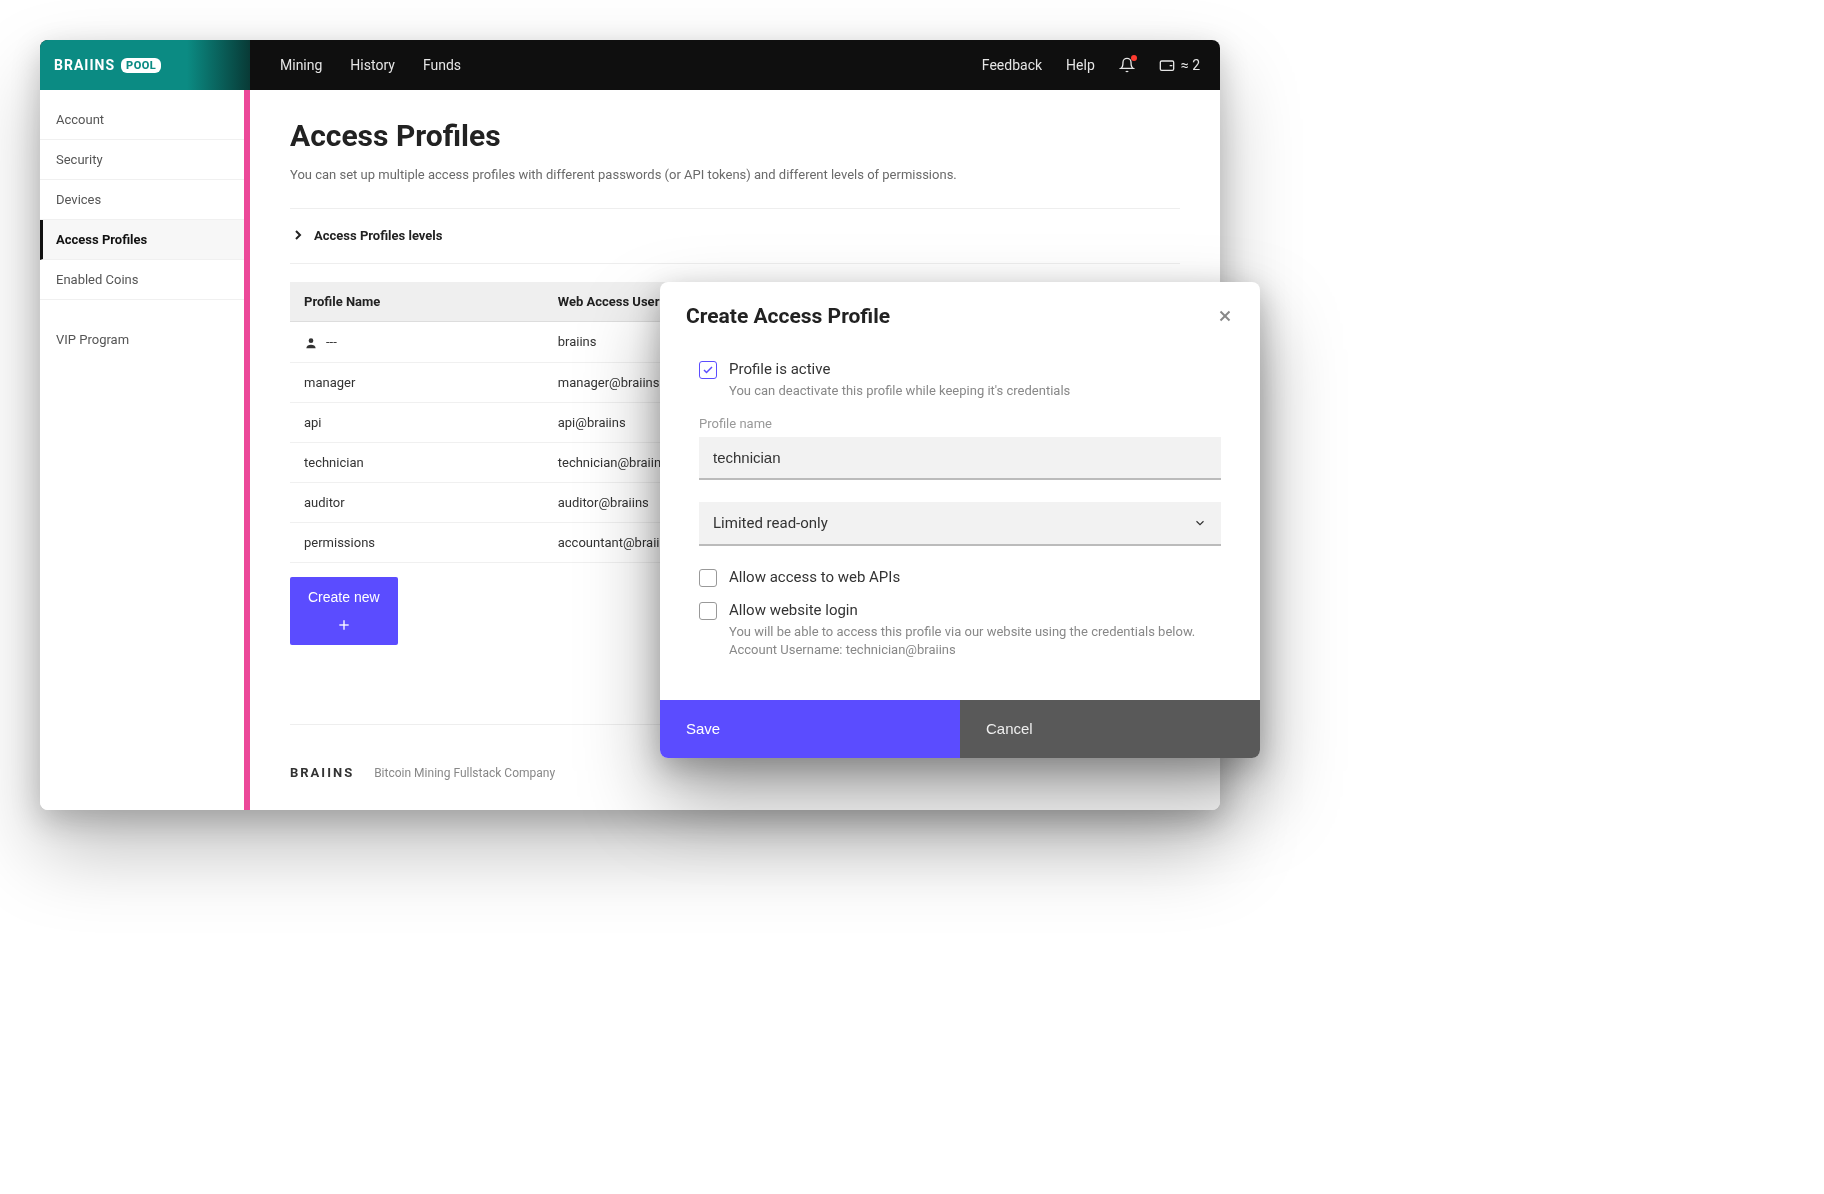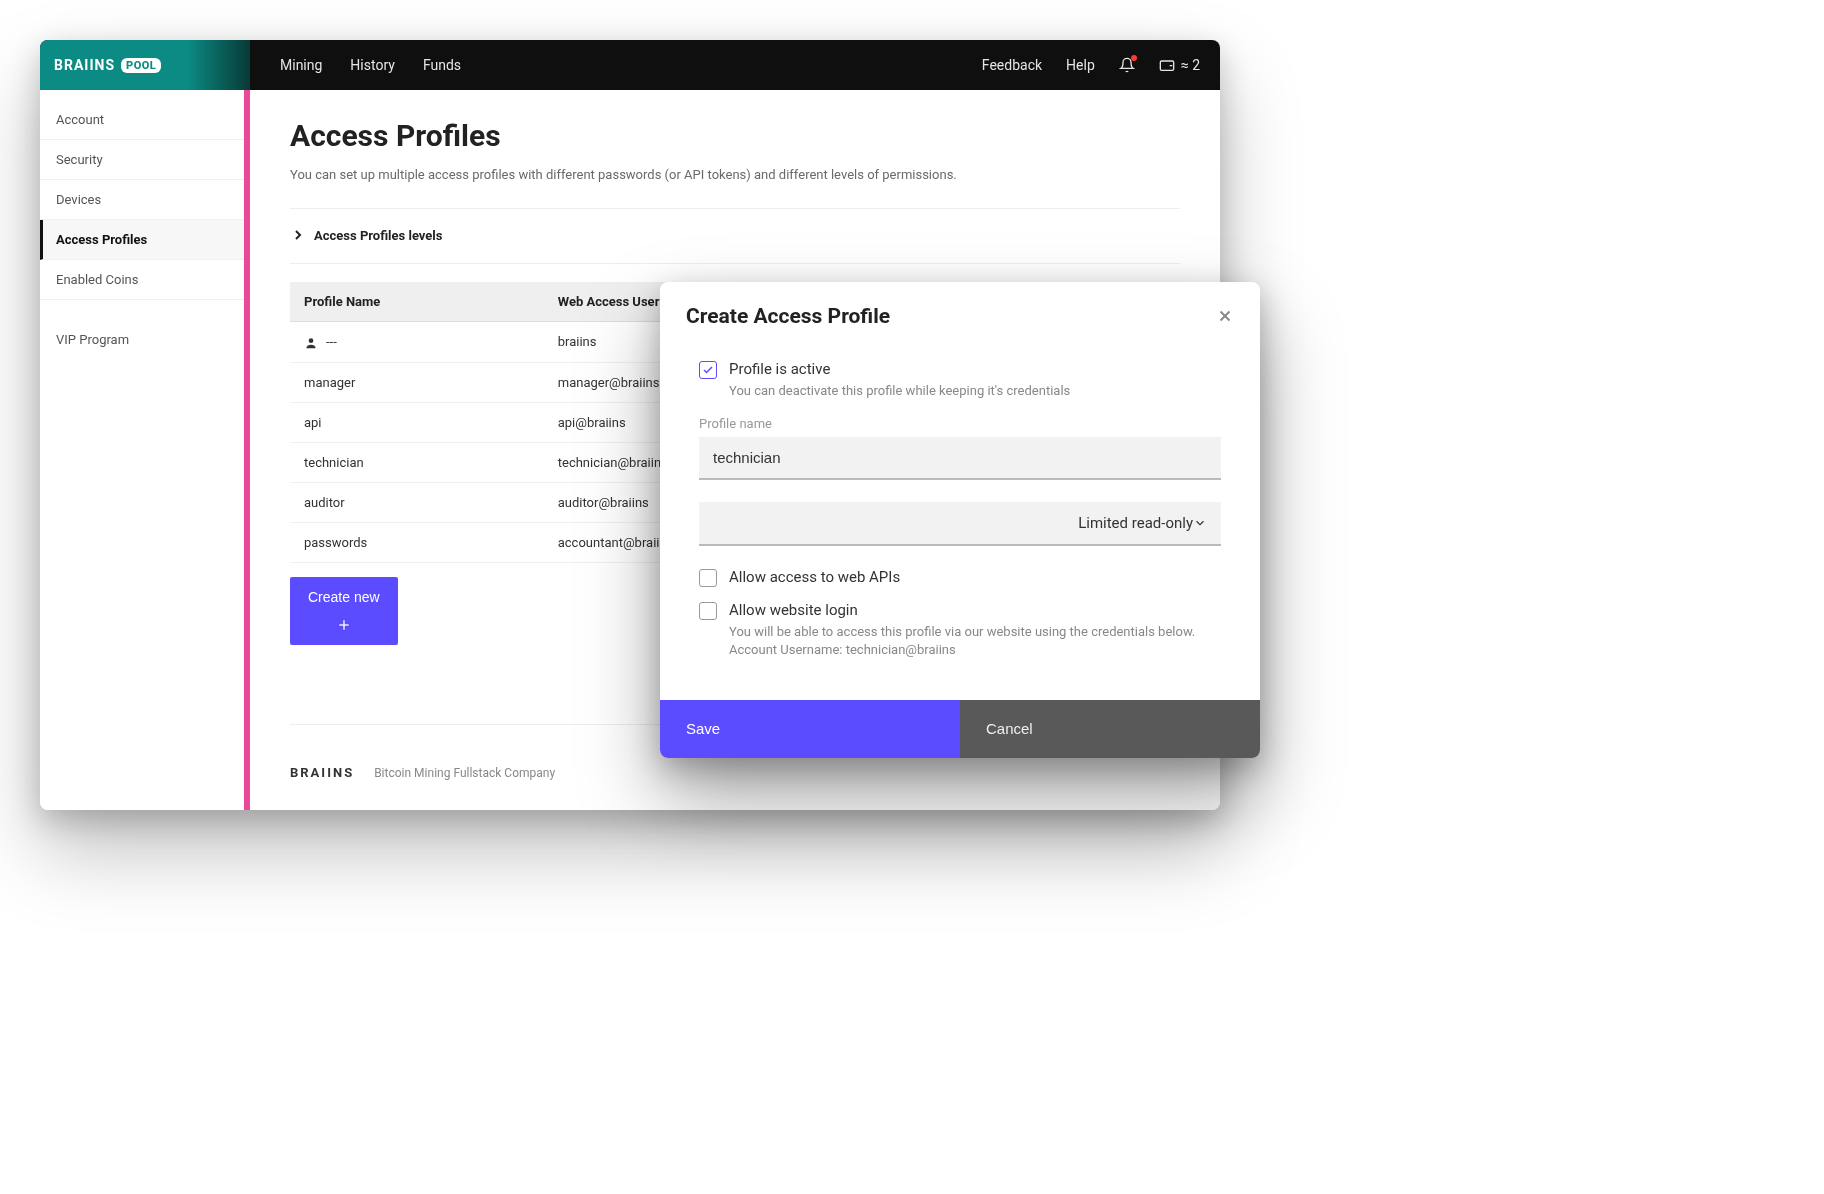--- a/index.html
+++ b/index.html
@@ -178,21 +178,21 @@
   .select-input {
     width: 100%;
     background: #f2f2f2;
     border: none;
     border-bottom: 2px solid #bbb;
     padding: 12px 14px;
     font-size: 15px;
     color: #333;
     margin-top: 22px;
     display: flex;
-    justify-content: flex-end;
+    justify-content: space-between;
     align-items: center;
     cursor: pointer;
   }
   .modal-actions { display: flex; height: 58px; }
   .modal-actions .btn {
     flex: 1;
     display: flex;
     align-items: center;
     padding: 0 26px;
     font-size: 15px;
@@ -295,21 +295,21 @@
               <td>technician</td>
               <td>technician@braiins</td>
               <td><span class="check">✓</span></td>
             </tr>
             <tr>
               <td>auditor</td>
               <td>auditor@braiins</td>
               <td><span class="check">✓</span></td>
             </tr>
             <tr>
-              <td>passwords</td>
+              <td>permissions</td>
               <td>accountant@braiins</td>
               <td><span class="check">✓</span></td>
             </tr>
           </tbody>
       </table>
 
       <div>
         <button class="btn-create">
           <span>Create new</span>
           <svg class="icon" viewBox="0 0 24 24" fill="none" stroke="currentColor" stroke-width="2">

